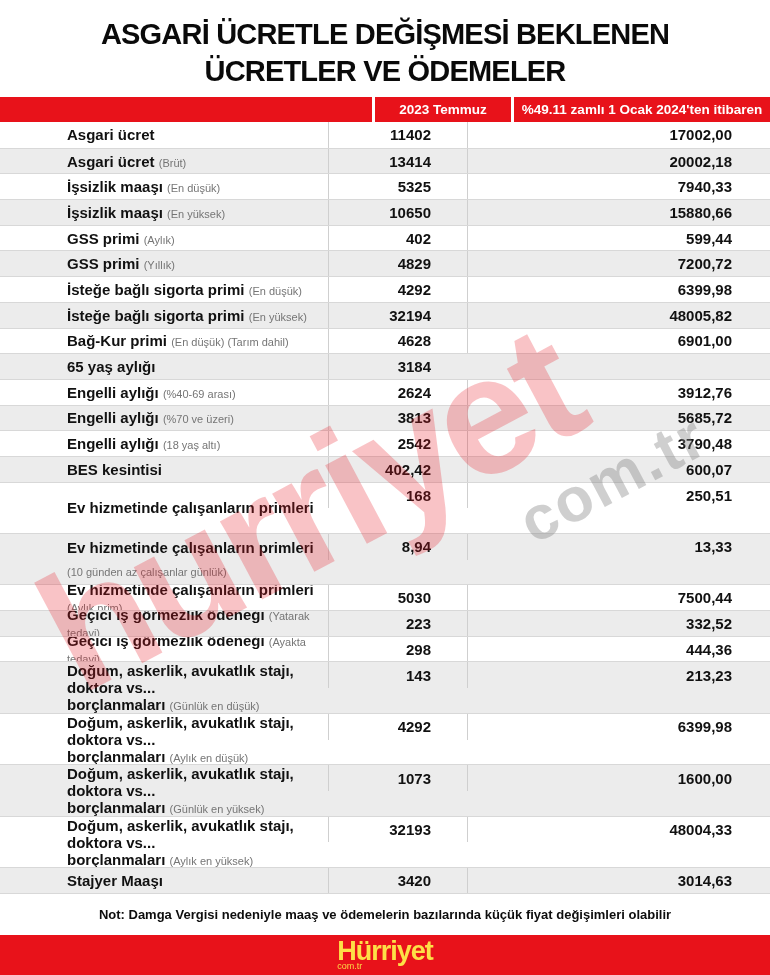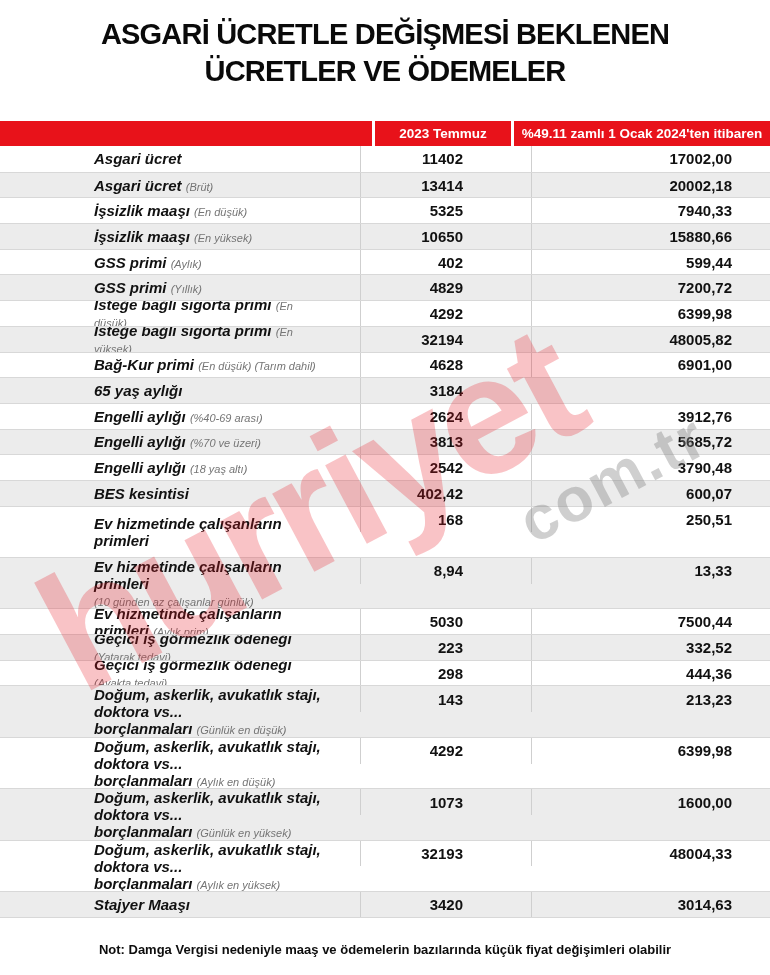--- a/index.html
+++ b/index.html
@@ -6,41 +6,41 @@
     --red:#e8121a;
     --alt_row:#ececec;
     --line:#d8d8d8;
     --vline:#cfcfcf;
     --muted:#757575;
     --ink:#111111;
   }
   *{margin:0;padding:0;box-sizing:border-box;}
   html,body{width:770px;height:975px;background:#fff;overflow:hidden;
     font-family:"Liberation Sans","DejaVu Sans",sans-serif;color:var(--ink);}
-  .page{position:relative;width:770px;height:975px;display:flex;flex-direction:column;gap:24px;}
+  .page{position:relative;width:770px;height:975px;display:flex;flex-direction:column;}
 
   
   .title{padding-top:16px;height:90px;text-align:center;font-weight:700;
     font-size:29px;line-height:37px;letter-spacing:-0.8px;color:#0a0a0a;}
 
   
   .table{margin-top:7px;border-bottom:1px solid var(--line);}
   .thead{display:flex;background:var(--red);height:25px;color:#fff;font-weight:700;font-size:13.5px;}
   .thead .hcell{display:flex;align-items:center;justify-content:center;}
   .hcell.h-label{flex:0 0 328px;}
   .hcell.h-c1{flex:0 0 139px;border-left:3px solid #fff;margin-left:44px;}
   .hcell.h-c2{flex:1;border-left:3px solid #fff;}
 
   .t-row{display:flex;height:25.7px;border-top:1px solid var(--line);background:#fff;}
   .t-row:first-child{border-top:none;}
   .t-row.alt{background:var(--alt_row);}
   .t-row.double{height:51.4px;}
   .cell{display:flex;align-items:center;}
-  .cell.label{flex:0 0 328px;padding-left:94px;font-size:15px;overflow:hidden;font-style:italic;}
-  .cell.val{justify-content:flex-end;font-weight:700;font-size:15px;margin-left:32px;}
+  .cell.label{flex:0 0 328px;padding-left:67px;font-size:15px;overflow:hidden;}
+  .cell.val{justify-content:flex-end;font-weight:700;font-size:15px;}
   .cell.v1{flex:0 0 139px;border-left:1px solid var(--vline);padding-right:36px;}
   .cell.v2{flex:1;border-left:1px solid var(--vline);padding-right:38px;}
   .double .cell.val{height:25.7px;align-self:flex-start;}
   .lw{display:flex;flex-direction:column;justify-content:center;width:100%;height:100%;}
   .double .lw{justify-content:space-evenly;}
   .l1 b,.l2 b{font-weight:700;}
   .muted{font-weight:400;font-size:11px;color:var(--muted);}
 
   
   .note{height:41px;display:flex;align-items:center;justify-content:center;

